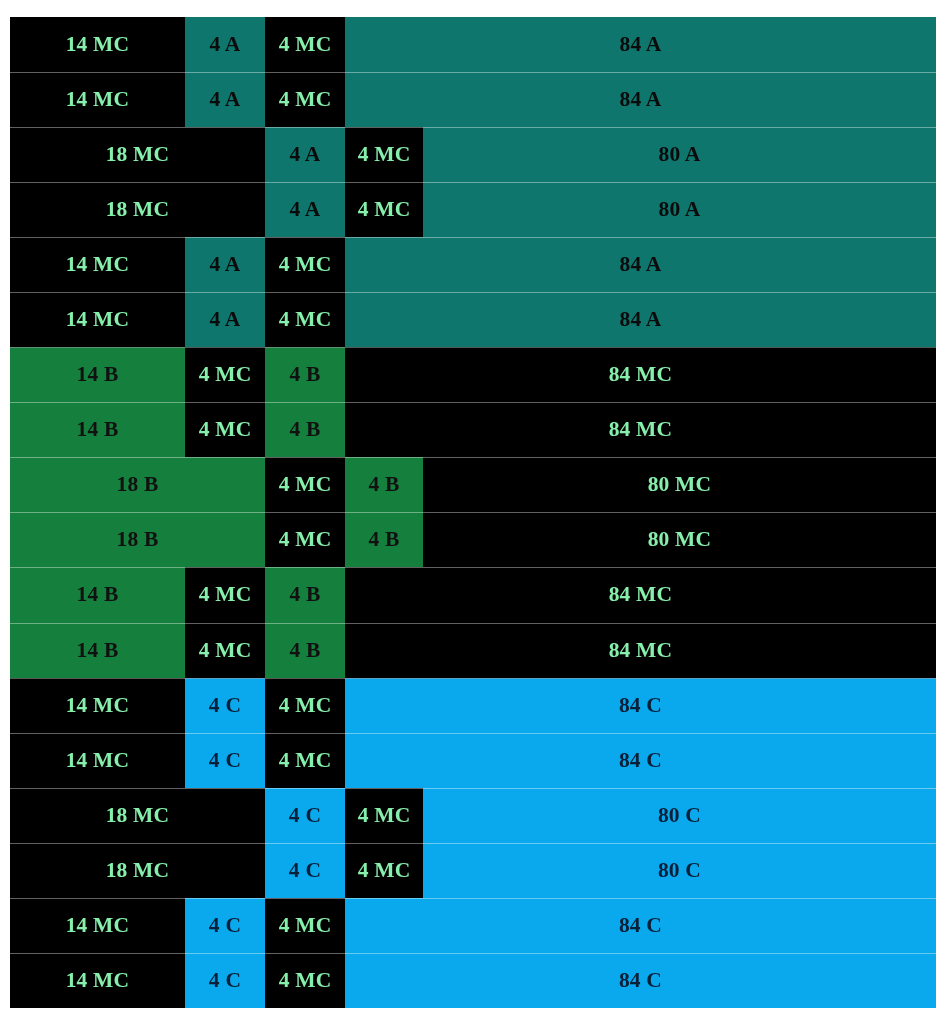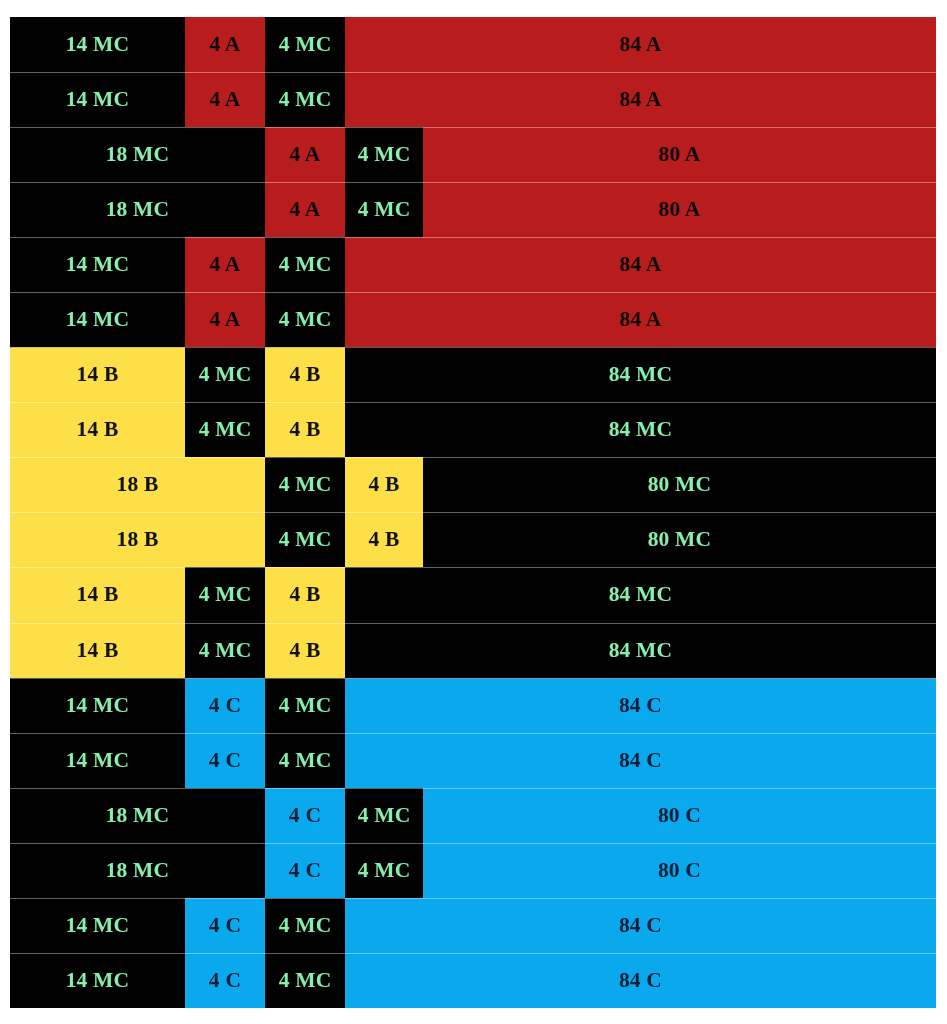--- a/index.html
+++ b/index.html
@@ -42,23 +42,23 @@
     justify-content: center;
     font-size: 21.5px;
     font-weight: 700;
     letter-spacing: 0.2px;
     white-space: nowrap;
     overflow: hidden;
     box-sizing: border-box;
   }
   
   .fill-dark   { background: #000000; color: #86efac; }
-  .fill-green  { background: #b91c1c; color: #0b0b0b; }
+  .fill-green  { background: #0f766e; color: #0b0b0b; }
   .fill-blue   { background: #0aa9ee; color: #08203a; }
-  .fill-light  { background: #fde047; color: #111111; }
+  .fill-light  { background: #15803d; color: #111111; }
 
   
   .row.sep::before {
     content: "";
     position: absolute;
     left: 0; right: 0; top: 0;
     height: 1px;
     background: rgba(255,255,255,0.38);
     z-index: 5;
     pointer-events: none;

